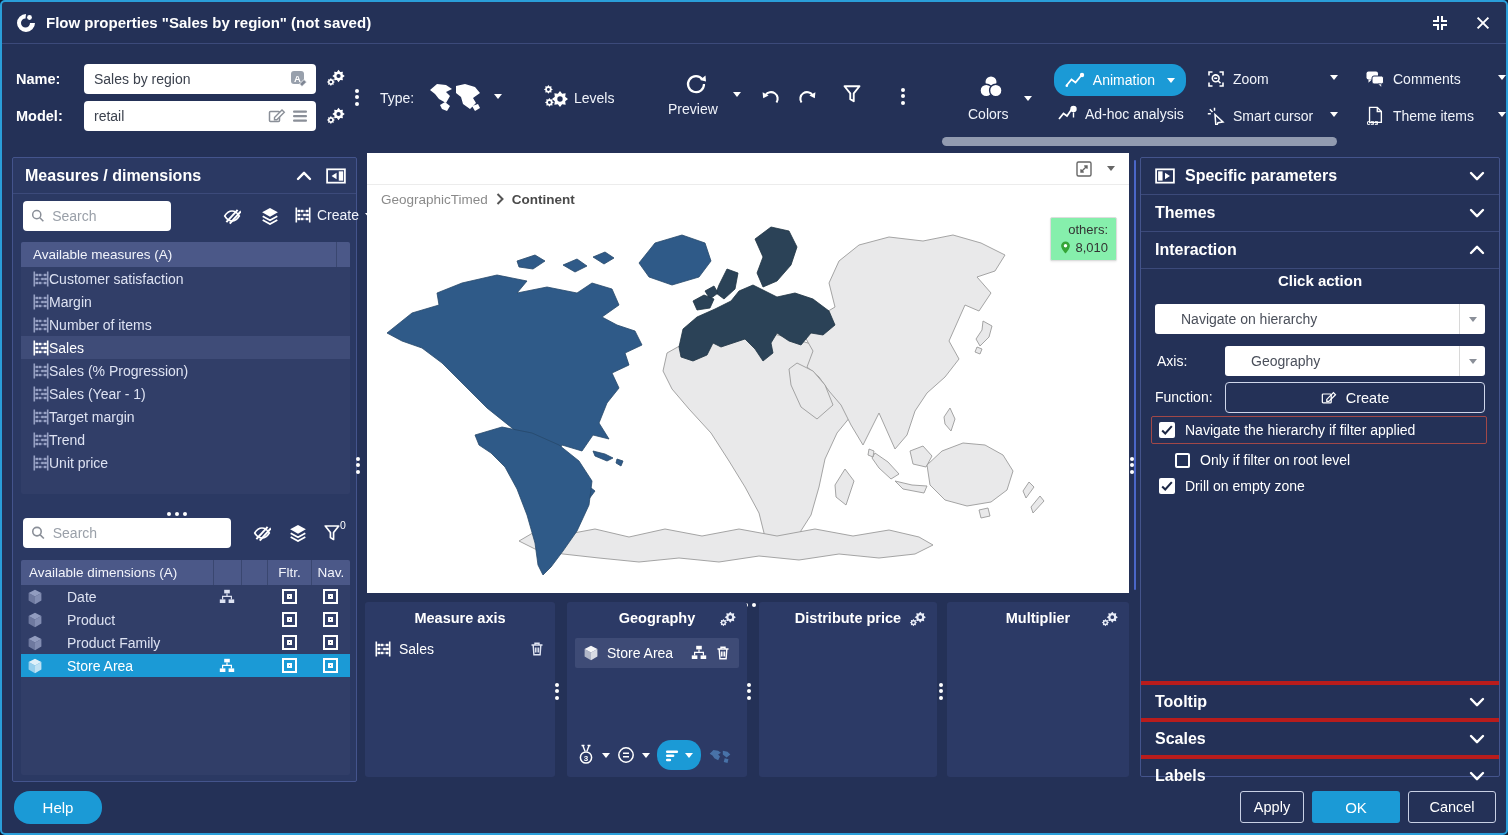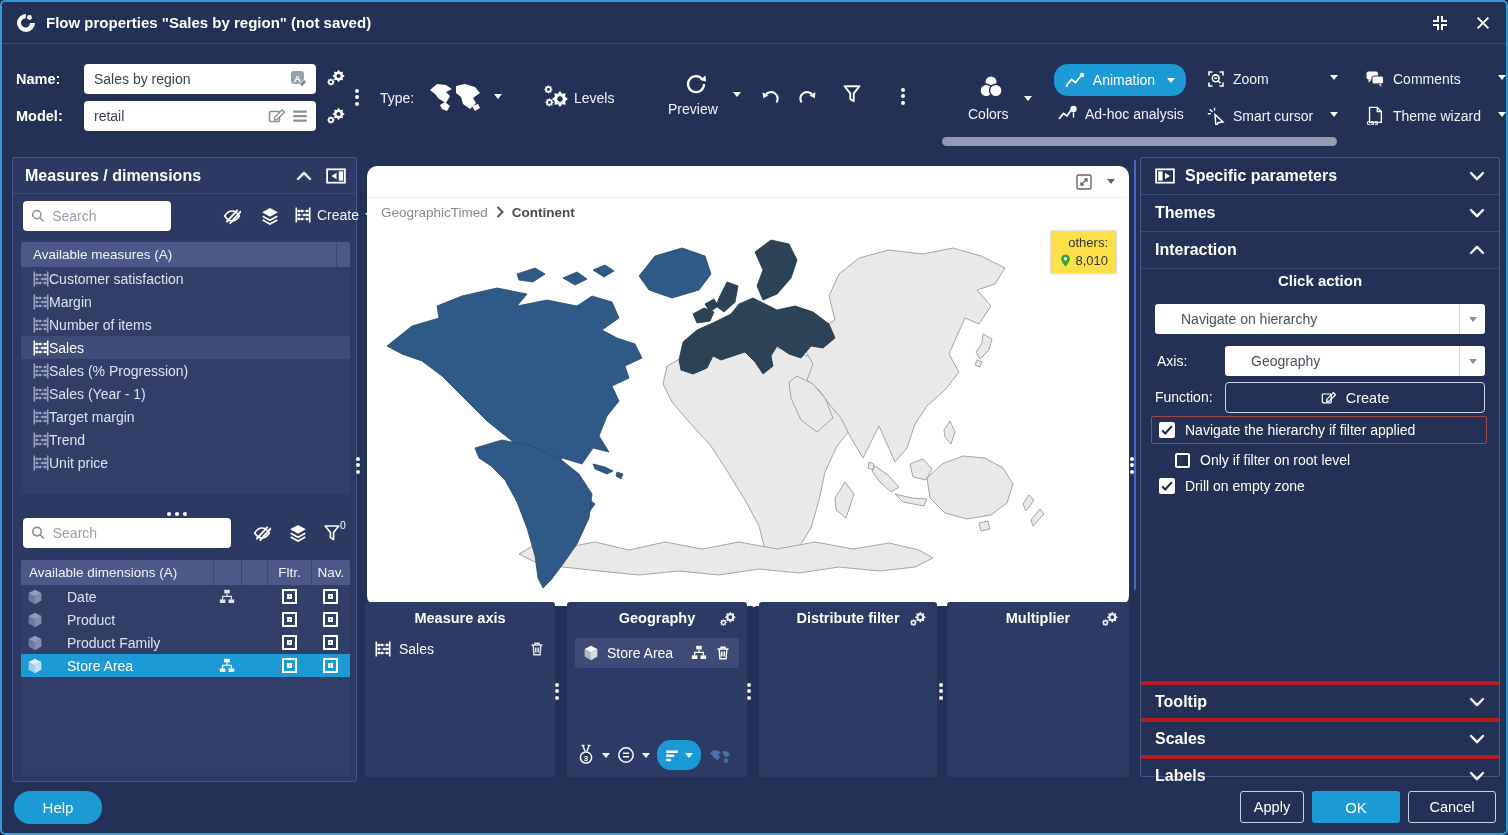--- a/index.html
+++ b/index.html
@@ -48,26 +48,26 @@
   .dband>div+div{border-left:1px solid #3a4770;}
   .drow{height:23px;color:#dde2f2;}
   .drow>div{display:flex;align-items:center;justify-content:center;}
   .drow>div:first-child{justify-content:flex-start;padding-left:6px;gap:24px;}
   .drow .dic{color:#97a1c4;}
   .drow.sel{background:#1b9ad6;color:#fff;}
   .drow.sel .dic{color:#eaf4fb;}
   .cbsq{width:15px;height:15px;border:2px solid #fff;display:flex;align-items:center;justify-content:center;}
   .cbsq i{display:block;width:5px;height:5px;border:2px solid #fff;}
   
-  .map{left:365px;top:164px;width:762px;height:440px;background:#fff;border-radius:10px;color:#333;}
+  .map{left:365px;top:151px;width:762px;height:440px;background:#fff;border-radius:0;color:#333;}
   .map-topbar{height:32px;display:flex;align-items:center;justify-content:flex-end;gap:14px;padding:0 14px;border-bottom:1px solid #ececec;color:#666;}
   .crumbs{height:28px;display:flex;align-items:center;gap:8px;padding:0 14px;}
   .crumb-root{color:#8a8a8a;font-size:13.5px;}
   .crumb-cur{color:#4a4a4a;font-size:13.5px;font-weight:bold;}
-  .others{position:absolute;right:12px;top:64px;background:#fde047;border:1px solid #ddd;border-radius:2px;padding:4px 8px;text-align:right;box-shadow:0 1px 2px rgba(0,0,0,.08);}
+  .others{position:absolute;right:12px;top:64px;background:#86efac;border:1px solid #ddd;border-radius:2px;padding:4px 8px;text-align:right;box-shadow:0 1px 2px rgba(0,0,0,.08);}
   .others .l1{font-size:13px;color:#333;}
   .others .l2{display:flex;align-items:center;gap:3px;font-size:13px;color:#333;margin-top:2px;}
   
   .apanel{background:#2c3a66;border-radius:3px;top:600px;height:175px;}
   .ap-title{height:32px;display:flex;align-items:center;justify-content:center;font-size:14.5px;font-weight:bold;position:relative;}
   .ap-gear{position:absolute;right:10px;top:8px;color:#e8ecf8;}
   .aitem{height:30px;display:flex;align-items:center;gap:8px;padding:0 10px;color:#fff;}
   .aitem.hl{background:#3e4b76;border-radius:2px;margin:4px 8px 0 8px;padding:0 8px;}
   
   .rpanel{left:1138px;top:155px;width:360px;height:620px;border:1px solid #44548c;border-radius:2px;background:#243157;}
@@ -353,21 +353,21 @@
     <span class="toollabel">Comments</span>
   </div>
   <div class="abs dar" style="left:1496px;top:73px;color:#fff"></div>
 
   <div class="abs row" style="left:1363px;top:104px;gap:8px">
     <svg class="i20" viewBox="0 0 20 22">
         <path d="M4 1.5h8.5L17 6v12H4z" fill="none" stroke="#fff" stroke-width="1.5"></path>
         <path d="M12.5 1.5V6H17" fill="none" stroke="#fff" stroke-width="1.5"></path>
         <text x="1" y="21" font-size="7.5" font-weight="bold" fill="#fff">css</text>
       </svg>
-    <span class="toollabel">Theme wizard</span>
+    <span class="toollabel">Theme items</span>
   </div>
   <div class="abs dar" style="left:1496px;top:110px;color:#fff"></div>
 
   <div class="abs" style="left:940px;top:135px;width:395px;height:9px;border-radius:5px;background:#929bb0"></div>
 
   <div class="abs lpanel">
     <div class="lp-head">
       <span class="lp-title">Measures / dimensions</span>
       <span style="color:#fff;margin-right:14px">
         <svg class="i16" viewBox="0 0 16 12" style="transform:rotate(180deg)">
@@ -746,21 +746,21 @@
             <path d="M1 6l4-4 5 1 3 2-3 2 2 2-2 4-4-2-2-3z"></path>
             <path d="M15 3l5 1 3 3-4 3-4-3z"></path>
             <path d="M17 11l4 1-1 4-4-1z"></path>
           </g>
         </svg>
     </div>
   </div>
 
   <div class="abs apanel" style="left:757px;width:178px">
     <div class="ap-title">
-      <span>Distribute filter</span>
+      <span>Distribute price</span>
       <span class="ap-gear">
         <svg class="i18" viewBox="0 0 22 20">
             <g transform="translate(7,1) scale(0.85)">
               <use href="#gear"></use>
             </g>
             <g transform="translate(1,10) scale(0.55)">
               <use href="#gear"></use>
             </g>
           </svg>
       </span>

